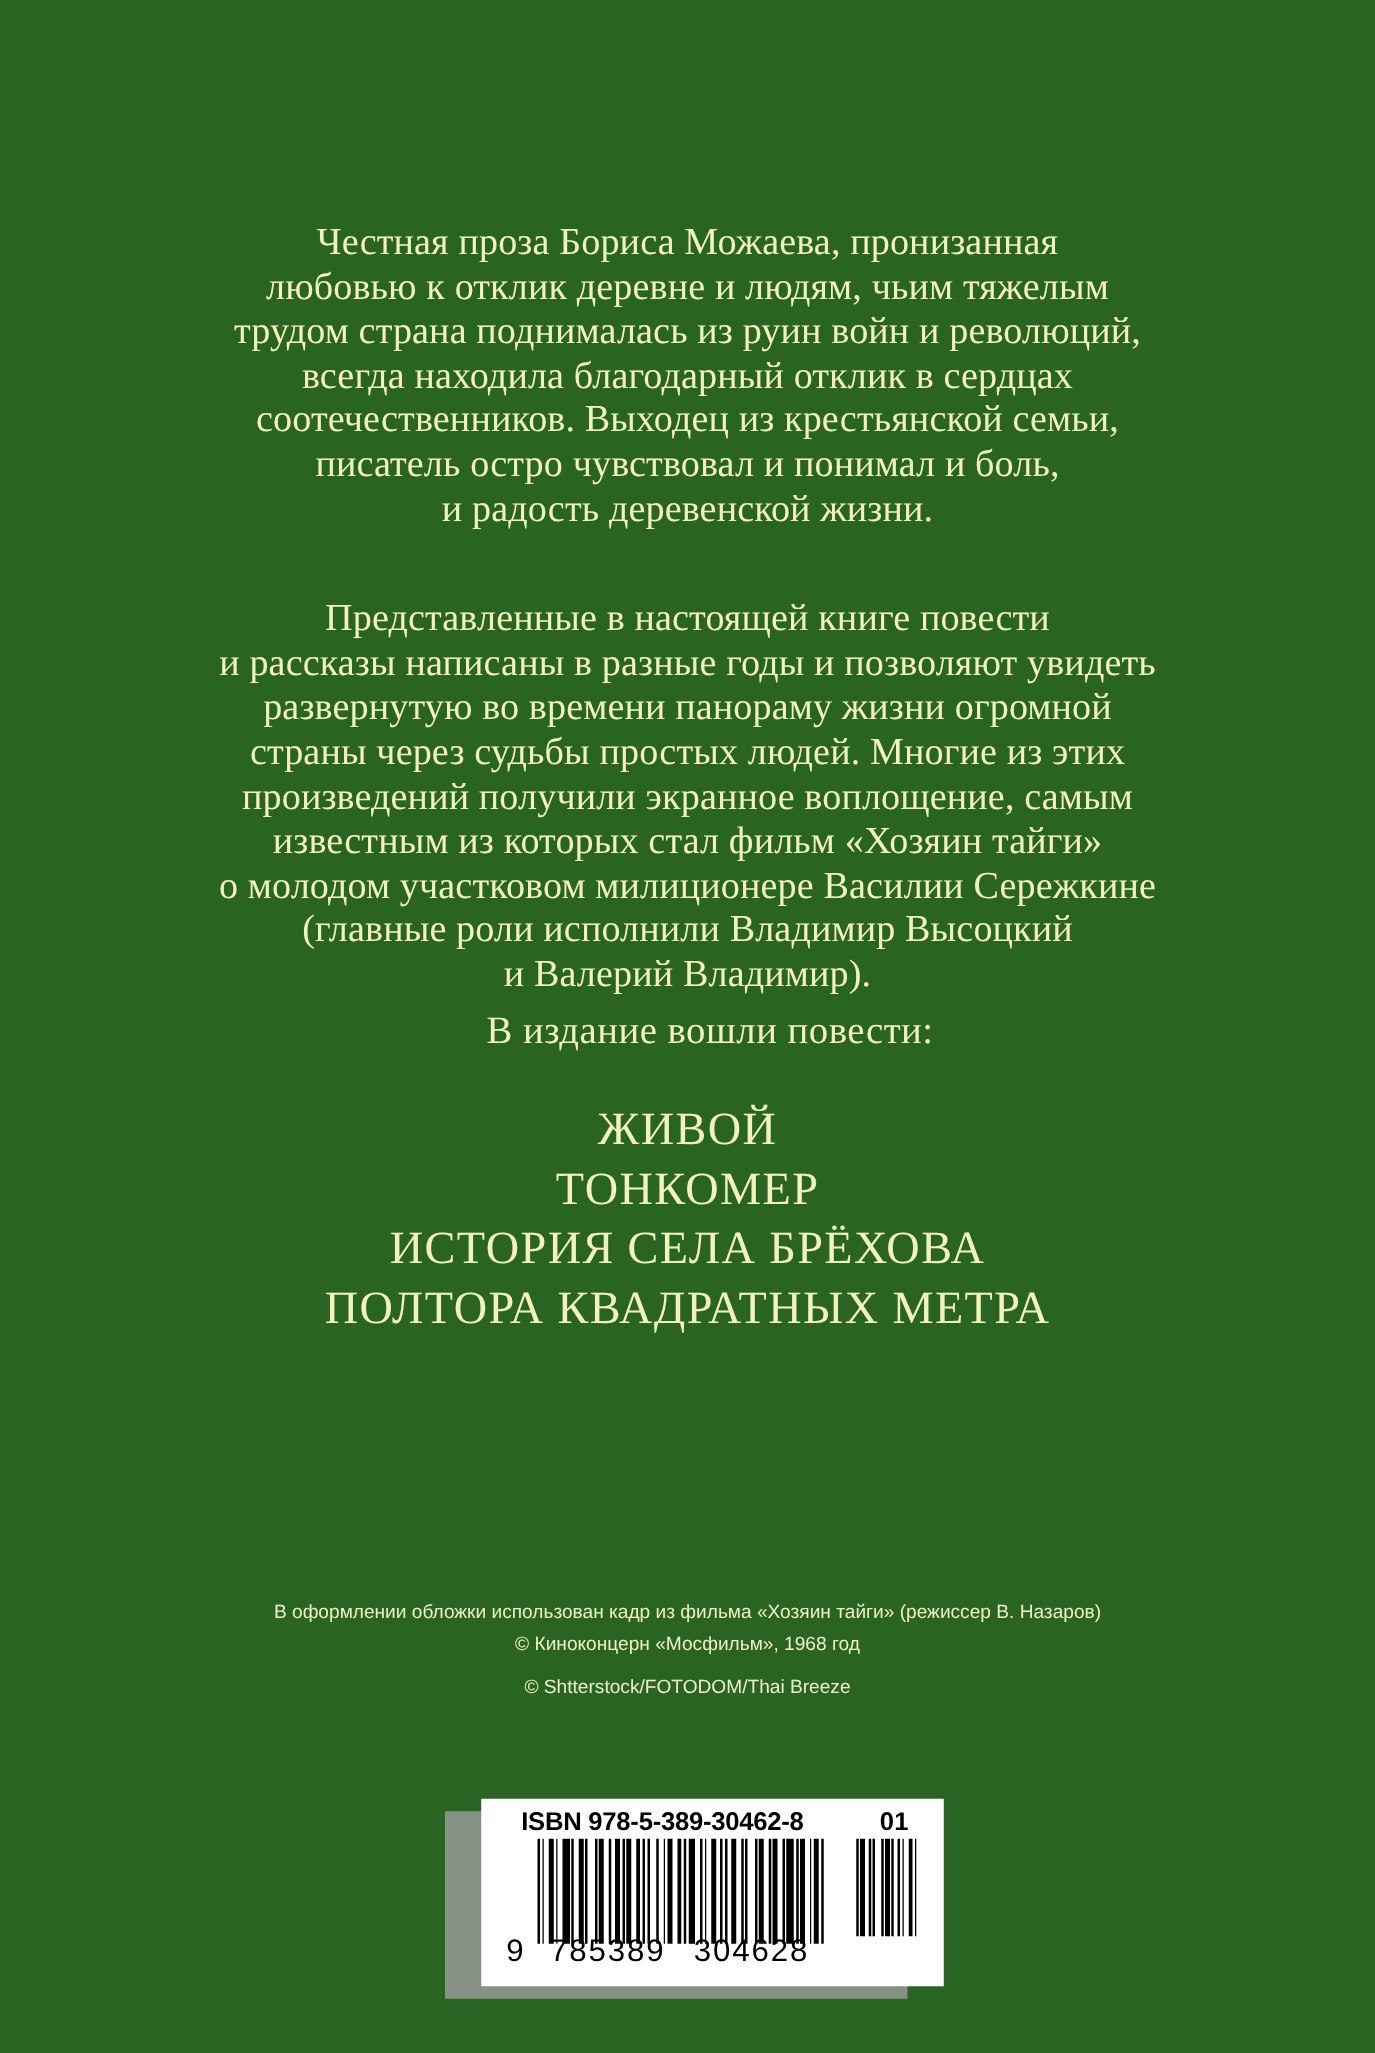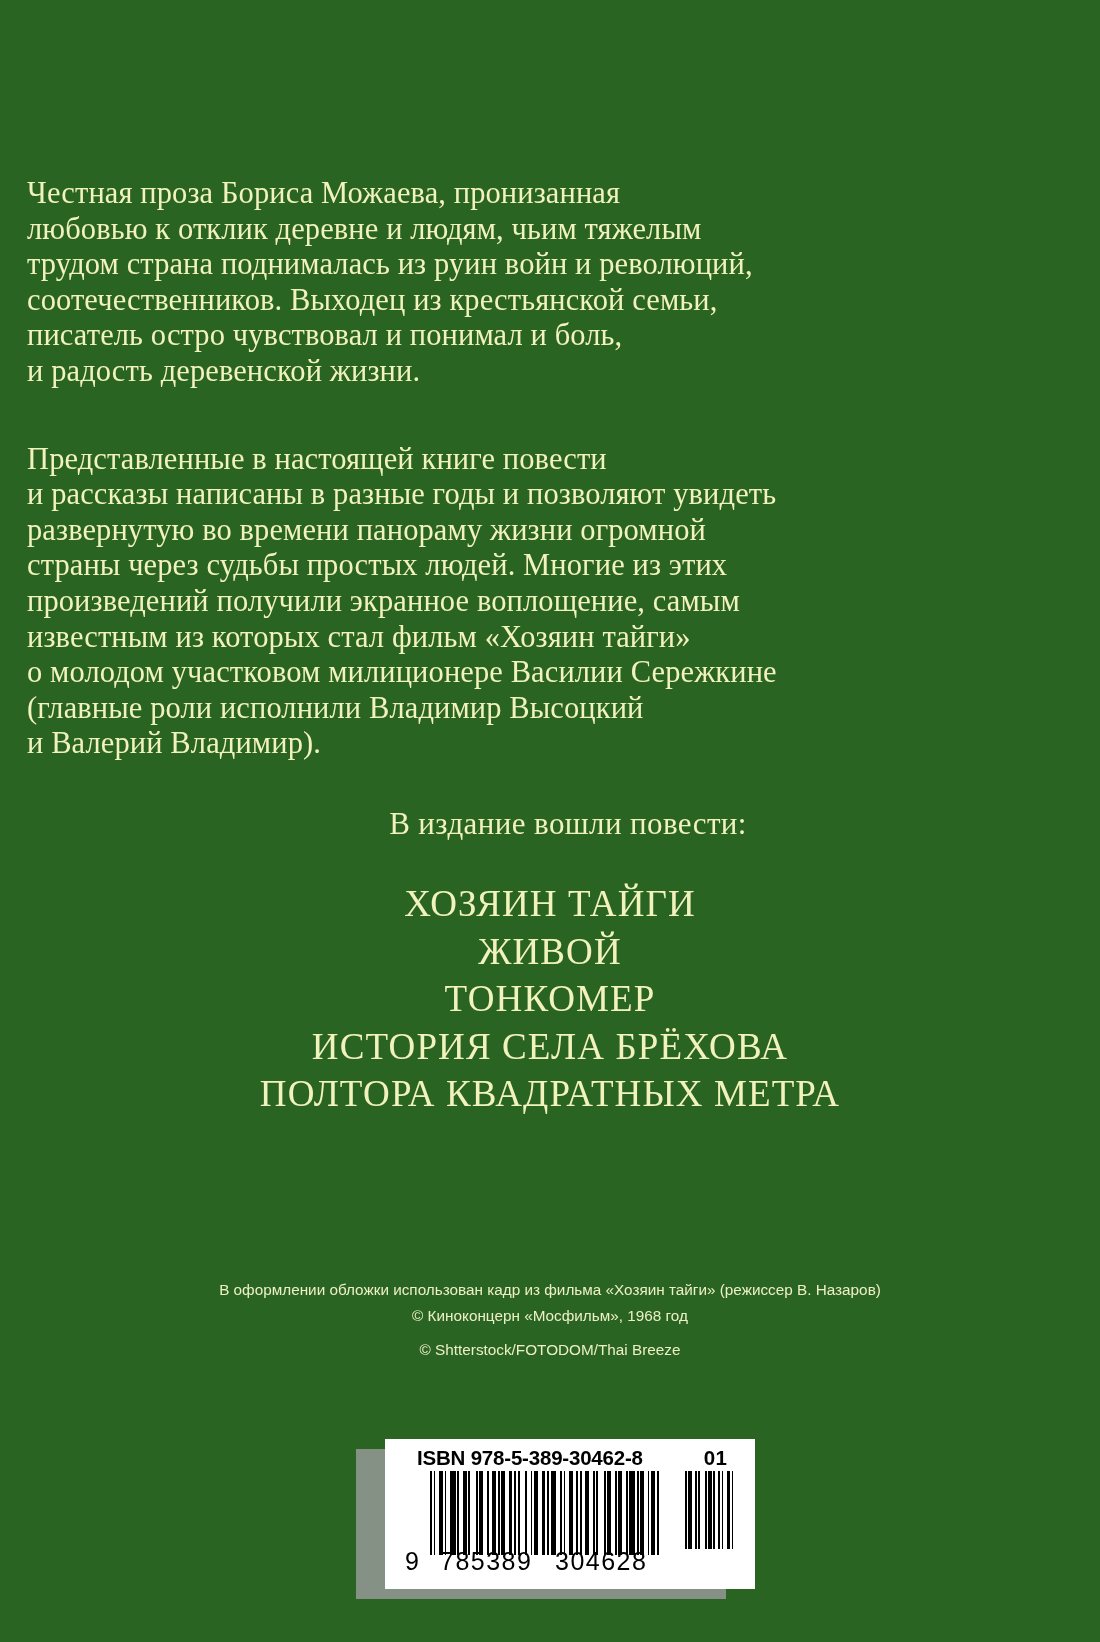--- a/index.html
+++ b/index.html
@@ -20,27 +20,26 @@
     background: #2a6423;
     box-sizing: border-box;
   }
 
   
   .blurb {
     position: absolute;
     left: 0;
     right: 0;
     top: 176px;
-    text-align: left;
+    text-align: center;
     color: #f2f2bc;
     font-family: "Liberation Serif", serif;
     font-size: 30.5px;
     line-height: 35.6px;
     letter-spacing: 0.1px;
-    margin-left: 27px;
   }
   .blurb p {
     margin: 0;
     padding: 0;
   }
   .blurb .para-gap {
     height: 52px;
   }
   .blurb .line {
     display: block;
@@ -193,20 +192,21 @@
 </head>
 <body>
 
 <div class="cover">
 
   <div class="blurb">
     <p>
       <span class="line">Честная проза Бориса Можаева, пронизанная</span>
       <span class="line">любовью к отклик деревне и людям, чьим тяжелым</span>
       <span class="line">трудом страна поднималась из руин войн и революций,</span>
+      <span class="line">всегда находила благодарный отклик в сердцах</span>
       <span class="line">соотечественников. Выходец из крестьянской семьи,</span>
       <span class="line">писатель остро чувствовал и понимал и боль,</span>
       <span class="line">и радость деревенской жизни.</span>
     </p>
     <div class="para-gap"></div>
     <p>
       <span class="line">Представленные в настоящей книге повести</span>
       <span class="line">и рассказы написаны в разные годы и позволяют увидеть</span>
       <span class="line">развернутую во времени панораму жизни огромной</span>
       <span class="line">страны через судьбы простых людей. Многие из этих</span>
@@ -214,21 +214,20 @@
       <span class="line">известным из которых стал фильм «Хозяин тайги»</span>
       <span class="line">о молодом участковом милиционере Василии Сережкине</span>
       <span class="line">(главные роли исполнили Владимир Высоцкий</span>
       <span class="line">и Валерий Владимир).</span>
     </p>
   </div>
 
   <div class="contents-intro">В издание вошли повести:</div>
 
   <div class="titles">
-    <span class="title-line">ХОЗЯИН ТАЙГИ</span>
     <span class="title-line">ЖИВОЙ</span>
     <span class="title-line">ТОНКОМЕР</span>
     <span class="title-line">ИСТОРИЯ СЕЛА БРЁХОВА</span>
     <span class="title-line">ПОЛТОРА КВАДРАТНЫХ МЕТРА</span>
   </div>
 
   <div class="credits">
     <span class="credit-line">В оформлении обложки использован кадр из фильма «Хозяин тайги» (режиссер В. Назаров)</span>
     <span class="credit-line">© Киноконцерн «Мосфильм», 1968 год</span>
     <span class="credit-spacer"></span>

